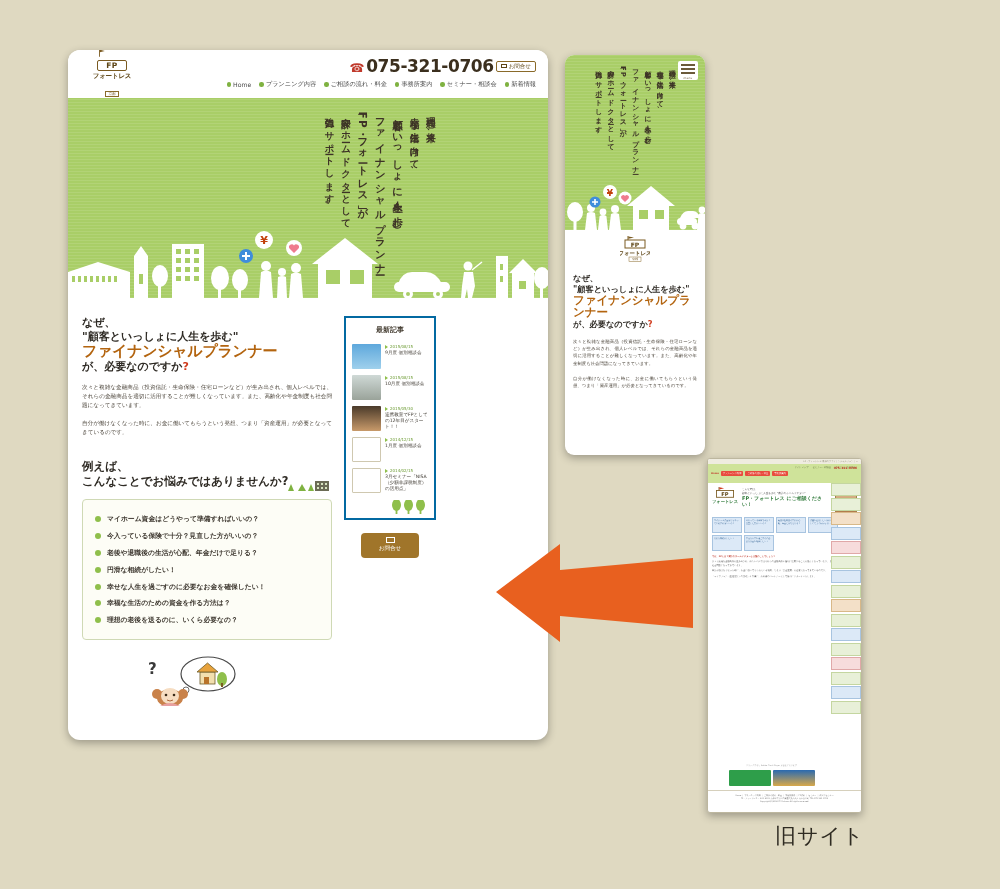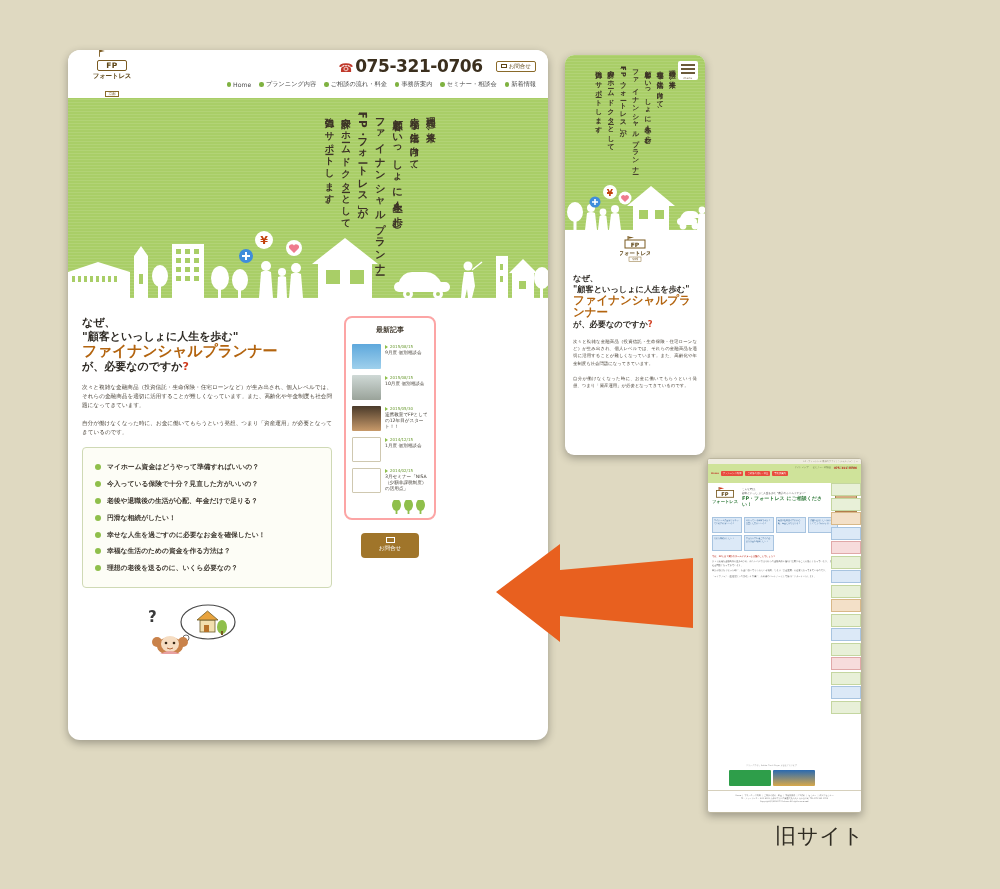--- a/index.html
+++ b/index.html
@@ -25,21 +25,21 @@
                       background: #fff; position: relative; }
   .dk-logo .fp { font-size: 7.5px; font-weight: bold; color: #5d4414; line-height: 9px;
                  letter-spacing: .5px; }
   .dk-logo .nm { font-size: 6.5px; font-weight: bold; color: #5d4414; line-height: 8px;
                  letter-spacing: -.2px; margin-top: 1px; }
   .dk-logo .sub { font-size: 3.6px; color: #6b5020; border: .6px solid #8a6a2a;
                   display: inline-block; padding: 0 2px; margin-top: 1px; }
   .dk-logo .flag { position: absolute; left: 12px; top: -7px; width: 9px; height: 8px; }
 
   .dk-tel-row { position: absolute; right: 12px; top: 6px; display: flex;
-                align-items: center; gap: 13px; }
+                align-items: center; gap: 2px; }
   .dk-tel { font-size: 17px; font-weight: bold; color: #3b2f1e; letter-spacing: -.4px; }
   .dk-tel .ico { color: #c0392b; font-size: 12px; margin-right: 2px; }
   .dk-contact-pill { border: 1px solid #8a6a2a; border-radius: 2px; padding: 1px 4px;
                      font-size: 5.5px; color: #5d4414; display: flex; align-items: center; gap: 2px; }
   .dk-contact-pill .env { width: 6px; height: 4px; border: .8px solid #5d4414; display: inline-block; }
 
   .dk-nav { position: absolute; right: 12px; top: 30px; display: flex; gap: 8px;
             font-size: 6.2px; color: #4a4a4a; }
   .dk-nav .it { display: flex; align-items: center; gap: 2px; white-space: nowrap; }
   .dk-nav .dot { width: 4.5px; height: 4.5px; border-radius: 50%; background: #7fb241;
@@ -75,21 +75,21 @@
              background: #fdfdf6; padding: 11px 12px; }
   .listbox ul { list-style: none; }
   .listbox li { display: flex; align-items: center; gap: 6px; font-size: 6.8px;
                 font-weight: bold; color: #3e3830; padding: 3.4px 0; }
   .listbox li .bl { width: 6px; height: 6px; border-radius: 50%; background: #8fbf4b; flex: none; }
 
   .girl { margin: 14px 0 0 60px; }
 
   
   .dk-side { width: 92px; }
-  .sidebox { border: 2px solid #fca5a5; border-radius: 8px; background: #fff;
+  .sidebox { border: 2px solid #0369a1; border-radius: 0; background: #fff;
              padding: 7px 6px 4px; position: relative; }
   .sidebox .sb-title { text-align: center; font-size: 7px; font-weight: bold;
                        color: #4a4338; margin-bottom: 6px; }
   .art { display: flex; gap: 4px; padding: 3px 0; }
   .art .thumb { width: 29px; height: 25px; flex: none; border-radius: 1px;
                 background: #d8d2c2; overflow: hidden; position: relative; }
   .art .meta { flex: 1; min-width: 0; }
   .art .dt { font-size: 4px; color: #6a9a30; display: flex; align-items: center; gap: 2px; }
   .art .dt::before { content: ""; width: 0; height: 0; border-left: 3px solid #8fbf4b;
                      border-top: 2px solid transparent; border-bottom: 2px solid transparent; }
@@ -335,20 +335,40 @@
           <h2 class="hl">
             <span>なぜ、</span><br>
             <span>"顧客といっしょに人生を歩む"</span><br>
             <span class="l3">ファイナンシャルプランナー</span><br>
             <span>が、必要なのですか</span><span class="q">?</span>
           </h2>
 
           <p class="para">次々と複雑な金融商品（投資信託・生命保険・住宅ローンなど）が生み出され、個人レベルでは、それらの金融商品を適切に活用することが難しくなっています。また、高齢化や年金制度も社会問題になってきています。</p>
           <p class="para">自分が働けなくなった時に、お金に働いてもらうという発想、つまり「資産運用」が必要となってきているのです。</p>
 
+          <h3 class="eg">
+            <span>例えば、</span><br>
+            <span>こんなことでお悩みではありませんか?</span>
+            <svg class="eg-deco" width="46" height="14" viewBox="0 0 46 14">
+              <g fill="#7fb241">
+                <path d="M2 14 l3 -7 l3 7 z"></path>
+                  <path d="M12 14 l4 -7 l4 7 z"></path>
+                <path d="M22 14 l3 -7 l3 7 z"></path>
+              </g>
+              <rect x="29" y="4" width="14" height="10" fill="#6b6b55"></rect>
+              <g fill="#d8e4c0">
+                <rect x="31" y="6" width="2" height="2"></rect>
+                  <rect x="35" y="6" width="2" height="2"></rect>
+                  <rect x="39" y="6" width="2" height="2"></rect>
+                <rect x="31" y="10" width="2" height="2"></rect>
+                  <rect x="35" y="10" width="2" height="2"></rect>
+                  <rect x="39" y="10" width="2" height="2"></rect>
+              </g>
+            </svg>
+          </h3>
 
           <div class="listbox">
             <ul>
               <li>
                   <i class="bl"></i>
                   <span>マイホーム資金はどうやって準備すればいいの？</span>
                 </li>
               <li>
                   <i class="bl"></i>
                   <span>今入っている保険で十分？見直した方がいいの？</span>

